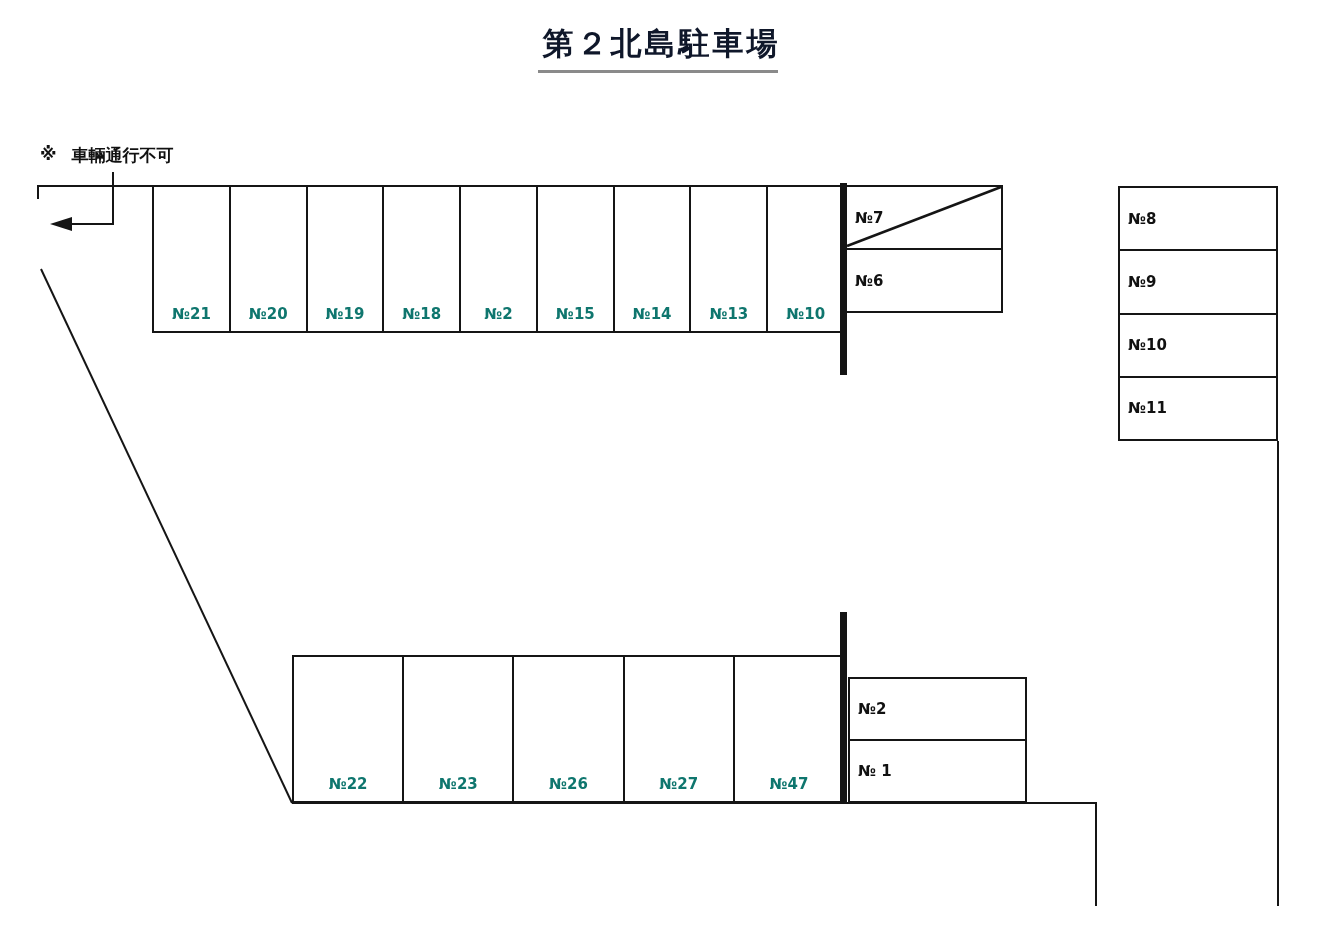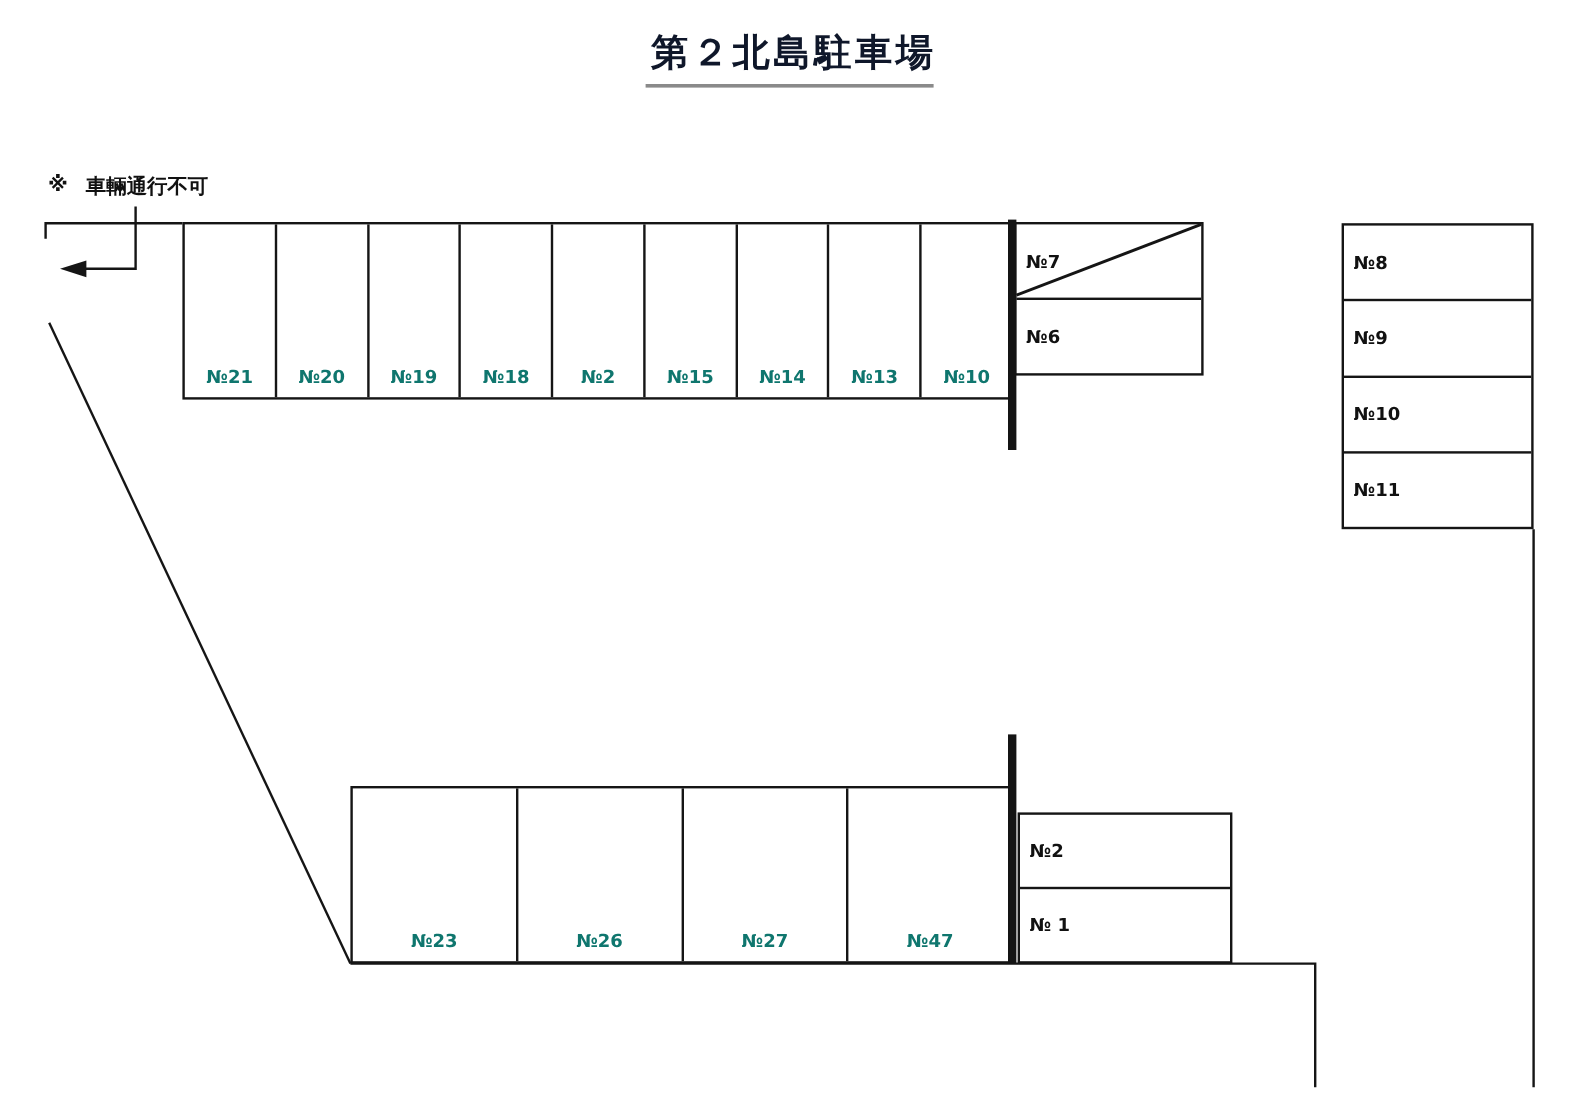--- a/index.html
+++ b/index.html
@@ -174,20 +174,23 @@
     <div class="scell">
         <span class="slabel">№10</span>
       </div>
     <div class="scell">
         <span class="slabel">№11</span>
       </div>
   </div>
 
   <div class="row" id="bottom-row">
     <div class="cell">
+        <span class="plabel">№22</span>
+      </div>
+    <div class="cell">
         <span class="plabel">№23</span>
       </div>
     <div class="cell">
         <span class="plabel">№26</span>
       </div>
     <div class="cell">
         <span class="plabel">№27</span>
       </div>
     <div class="cell">
         <span class="plabel">№47</span>

